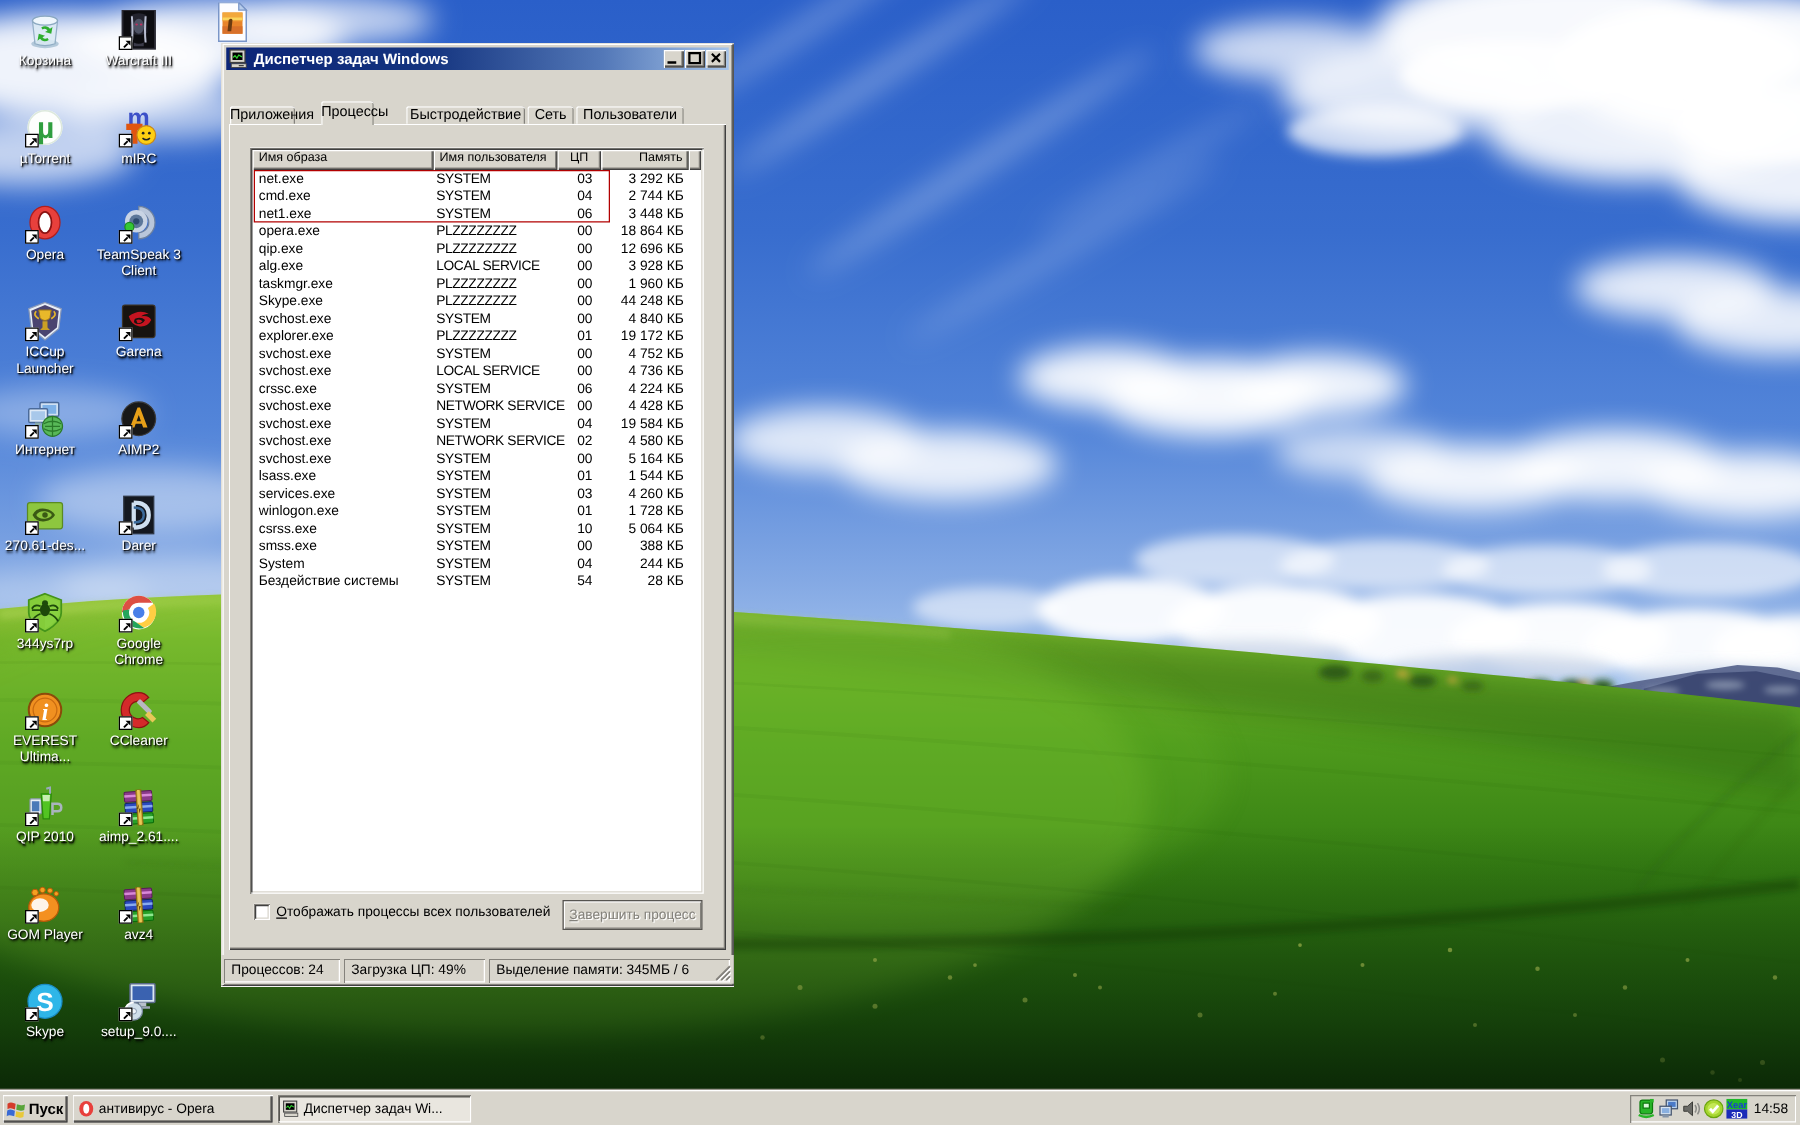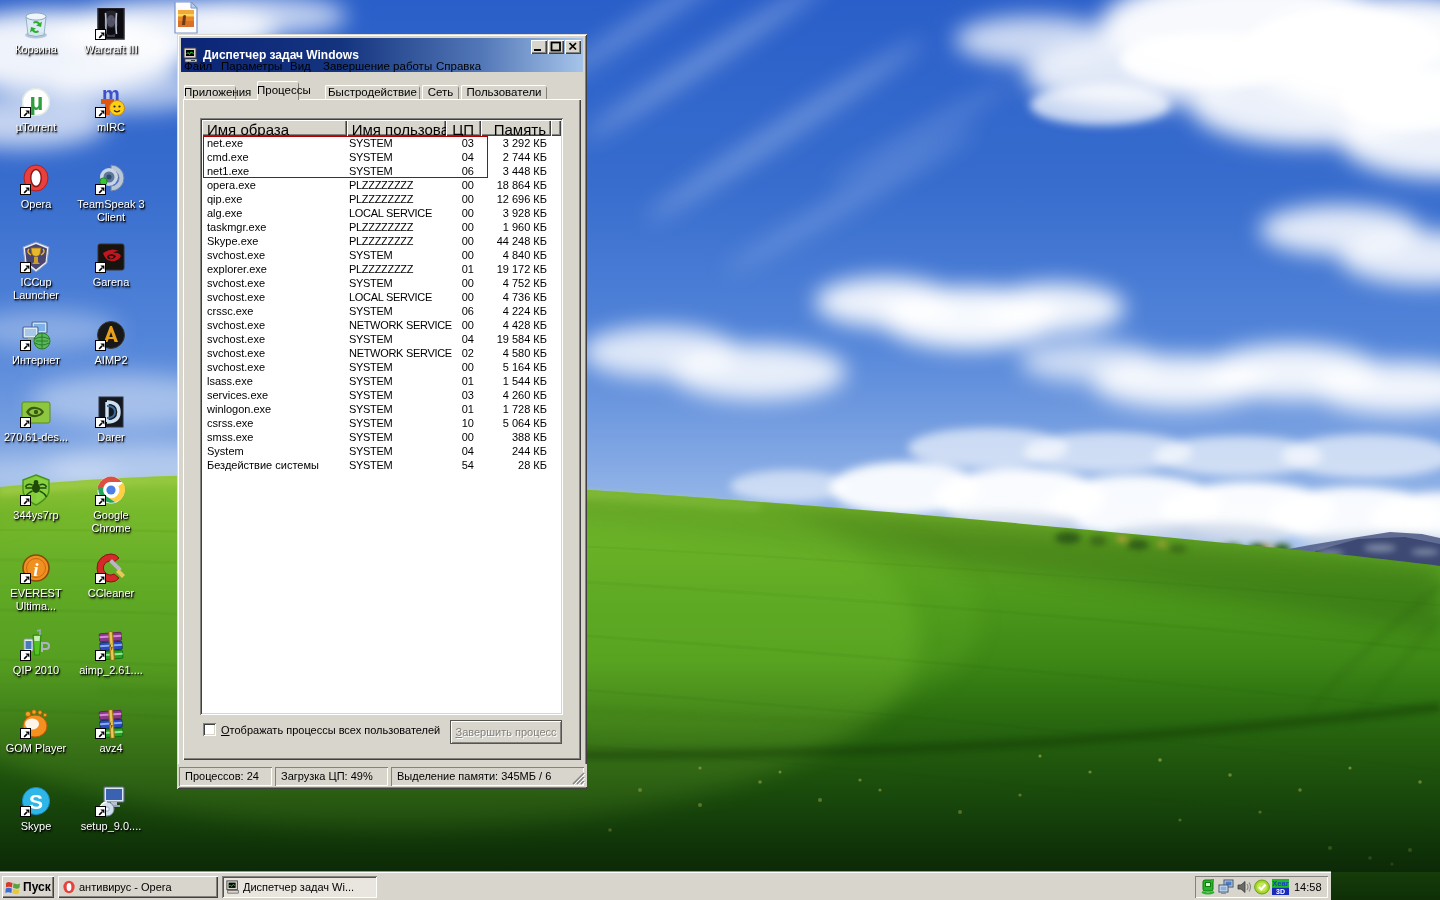--- a/index.html
+++ b/index.html
@@ -4,49 +4,49 @@
 html,body{width:1440px;height:900px;overflow:hidden;font-family:"Liberation Sans",sans-serif;background:#3a6ea5}
 #wall{position:absolute;left:0;top:0}
 .di{position:absolute;width:76px;text-align:center}
 .ig{position:relative;width:32px;height:32px;margin:0 auto}
 .lb{margin-top:3px;color:#fff;font-size:11px;line-height:13px;text-shadow:1px 1px 1px #000,1px 2px 2px rgba(0,0,0,.8)}
 .sc{position:absolute;left:0;bottom:0;width:11px;height:11px;background:#fff;border:1px solid #000}
 .sc svg{position:absolute;left:0;top:0}
 
 #tm{position:absolute;left:177px;top:34px;width:410px;height:755px;background:#d8d5cc;
 box-shadow:inset 1px 1px 0 #dcd9d0,inset -1px -1px 0 #404040,inset 2px 2px 0 #fff,inset -2px -2px 0 #84827c;}
-#tbar{position:absolute;left:4px;top:4px;right:4px;height:34px;background:linear-gradient(90deg,#0c2577 0%,#14347f 40%,#5378b8 75%,#a6c4ea 100%);display:flex;align-items:center}
+#tbar{position:absolute;left:4px;top:4px;right:4px;height:18px;background:linear-gradient(90deg,#0c2577 0%,#14347f 40%,#5378b8 75%,#a6c4ea 100%);display:flex;align-items:center}
 #tbar .ti{margin-left:2px}
 #tbar .tt{color:#fff;font-weight:bold;font-size:12px;margin-left:4px;letter-spacing:0}
 .wb{position:absolute;top:2px;width:16px;height:14px;background:#d8d5cc;box-shadow:inset 1px 1px 0 #fff,inset -1px -1px 0 #404040,inset -2px -2px 0 #84827c;}
 #menu{position:absolute;left:4px;top:23px;right:4px;height:20px;font-size:11.5px;color:#000}
 #menu span{position:absolute;top:3px}
 #tabs{position:absolute;left:7px;top:47px;font-size:11.5px}
 .tab{position:absolute;top:4px;height:15px;background:#d8d5cc;text-align:center;font-size:11.5px;padding-top:1px;white-space:nowrap;
 box-shadow:inset 1px 0 0 #fff,inset 0 1px 0 #fff,inset -1px 0 0 #84827c;border-top-right-radius:2px;border-top-left-radius:2px}
 .tab.act{top:0;height:19px;z-index:3;padding-top:3px;box-shadow:inset 1px 0 0 #fff,inset 0 1px 0 #fff,inset -1px 0 0 #84827c}
 #page{position:absolute;left:6px;top:65px;width:398px;height:661px;background:#d8d5cc;
 box-shadow:inset 1px 1px 0 #fff,inset -1px -1px 0 #404040,inset -2px -2px 0 #84827c}
 #lbox{position:absolute;left:17px;top:19px;width:363px;height:597px;background:#fff;
 box-shadow:inset 1px 1px 0 #84827c,inset -1px -1px 0 #fff,inset 2px 2px 0 #404040,inset -2px -2px 0 #d8d5cc}
-#lhead{position:absolute;left:2px;top:2px;right:2px;height:16px;display:flex;font-size:15px}
+#lhead{position:absolute;left:2px;top:2px;right:2px;height:16px;display:flex;font-size:10px}
 .hc{height:16px;background:#d8d5cc;box-shadow:inset 1px 1px 0 #fff,inset -1px -1px 0 #404040,inset -2px -2px 0 #84827c;padding:1px 5px 0 5px;white-space:nowrap;overflow:hidden}
 #rows{position:absolute;left:2px;top:19px;right:2px;font-size:11px}
 .r{height:14px;display:flex;white-space:nowrap}
 .r div{overflow:hidden}
 .c1{width:146px;padding-left:5px}.c2{width:100px;padding-left:1px;letter-spacing:-0.3px;overflow:visible !important}.c3{width:35px;text-align:right;padding-right:9px}.c4{width:71px;text-align:right;padding-right:7px}
 #redbox{position:absolute;left:3px;top:18px;width:285px;height:42px;border:1px solid #b20000;z-index:2}
 #chk{position:absolute;left:20px;top:624px;width:13px;height:13px;background:#fff;box-shadow:inset 1px 1px 0 #84827c,inset -1px -1px 0 #fff,inset 2px 2px 0 #404040,inset -2px -2px 0 #d8d5cc}
 #chklb{position:absolute;left:38px;top:625px;font-size:11px}
 #endbtn{position:absolute;left:267px;top:621px;width:112px;height:24px;background:#d8d5cc;border:1px solid #565450;
 box-shadow:inset 1px 1px 0 #fff,inset -1px -1px 0 #84827c;color:#84827c;font-size:11px;text-align:center;padding-top:5px;text-shadow:1px 1px 0 #fff}
 #sbar{position:absolute;left:0;bottom:2px;right:0;height:23px;background:#d8d5cc;font-size:11px}
 .sp{position:absolute;top:3px;height:19px;box-shadow:inset 1px 1px 0 #84827c,inset -1px -1px 0 #fff;padding:3px 0 0 6px}
 
-#task{position:absolute;left:0;top:872px;width:1331px;height:28px;background:#d8d5cc;border-top:1px solid #fff;box-shadow:0 -1px 0 #9a988f}
+#task{position:absolute;left:0;top:872px;width:1440px;height:28px;background:#d8d5cc;border-top:1px solid #fff;box-shadow:0 -1px 0 #9a988f}
 .tkb{position:absolute;top:3px;height:22px;background:#d8d5cc;box-shadow:inset 1px 1px 0 #fff,inset -1px -1px 0 #404040,inset -2px -2px 0 #84827c;display:flex;align-items:center;font-size:11px;overflow:hidden}
 .tkb.on{background:#e9e6df;box-shadow:inset 1px 1px 0 #84827c,inset -1px -1px 0 #fff,inset 2px 2px 0 #55534e;font-weight:normal}
 #tray{position:absolute;right:3px;top:3px;width:133px;height:22px;box-shadow:inset 1px 1px 0 #84827c,inset -1px -1px 0 #fff;display:flex;align-items:center}
 #clock{font-size:11px;margin-left:5px}
 </style></head>
 <body>
 <svg id="wall" width="1440" height="900" viewBox="0 0 1440 900">
 <defs>
 <linearGradient id="sky" x1="0" y1="0" x2="0" y2="1">
 <stop offset="0" stop-color="#2a5fc9"></stop>
@@ -594,27 +594,20 @@
 <div class="wb" style="right:36px"><svg width="16" height="14">
           <rect x="3" y="9" width="7" height="2" fill="#000"></rect>
         </svg></div>
 <div class="wb" style="right:19px"><svg width="16" height="14">
           <rect x="3.5" y="2.5" width="8.5" height="8" fill="none" stroke="#000" stroke-width="1.8"></rect>
         </svg></div>
 <div class="wb" style="right:2px"><svg width="16" height="14">
           <path d="M4.5,3 L11,9.5 M11,3 L4.5,9.5" stroke="#000" stroke-width="1.7"></path>
         </svg></div>
 </div>
-<div id="menu">
-<span style="left:3px">Файл</span>
-      <span style="left:40px">Параметры</span>
-      <span style="left:109px">Вид</span>
-      <span style="left:142px">Завершение работы</span>
-      <span style="left:255px">Справка</span>
-</div>
 <div id="tabs">
 <div class="tab" style="left:0px;width:52px">Приложения</div>
 <div class="tab act" style="left:73px;width:42px">Процессы</div>
 <div class="tab" style="left:141px;width:95px">Быстродействие</div>
 <div class="tab" style="left:238px;width:37px">Сеть</div>
 <div class="tab" style="left:277px;width:86px">Пользователи</div>
 </div>
 <div id="page">
 <div id="lbox">
 <div id="lhead">

